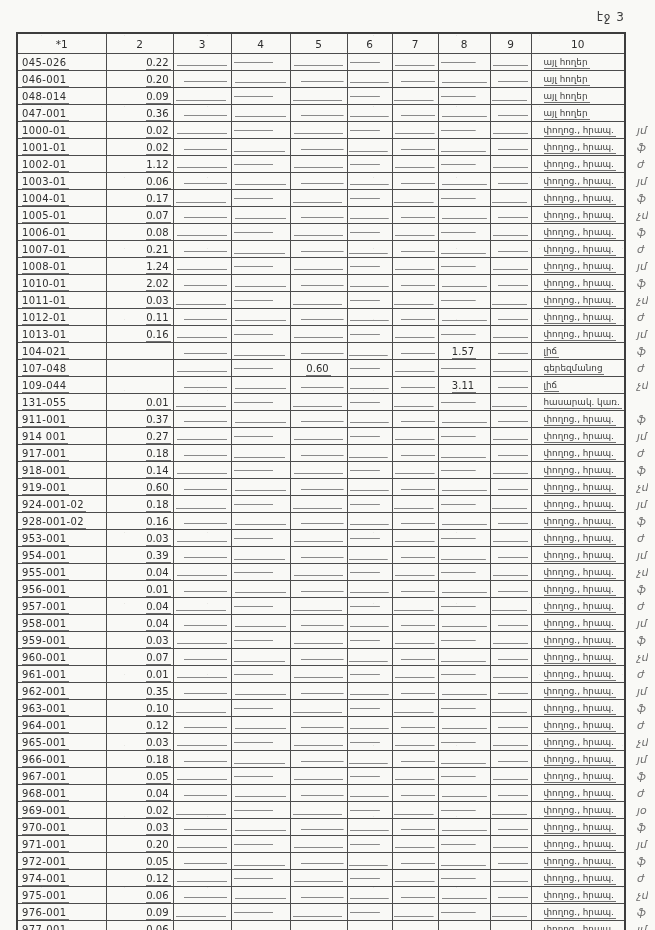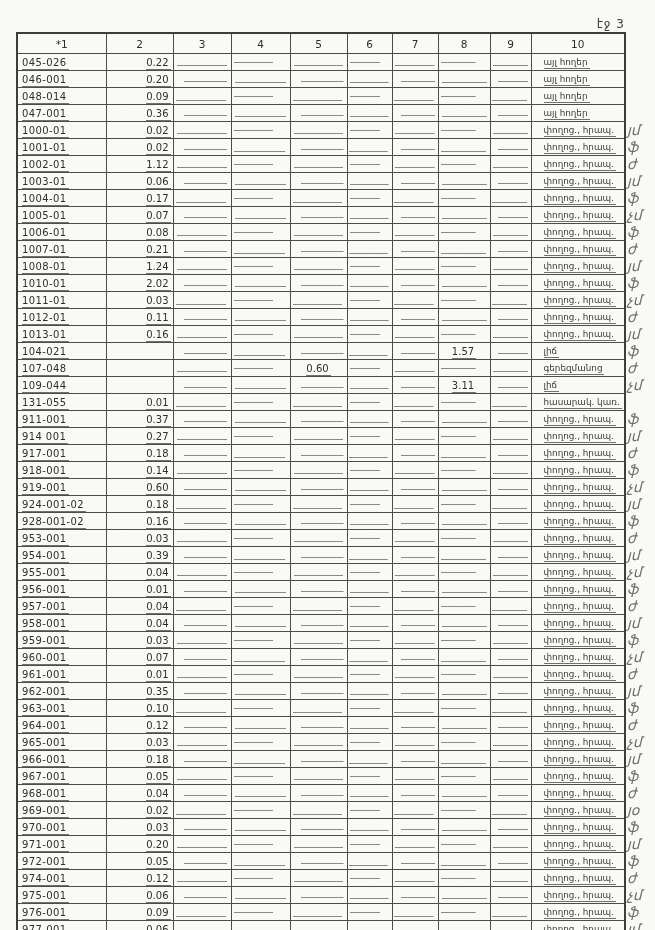--- a/index.html
+++ b/index.html
@@ -7,21 +7,21 @@
     width:655px;height:930px;
     background:#f9f9f6;
     background-image:radial-gradient(#e8e8e4 0.6px, transparent 0.6px);
     background-size:83px 71px;
     font-family:"DejaVu Sans", sans-serif;
     color:#333;
     overflow:hidden;
     position:relative;
   }
   .page-label{
-    position:absolute;top:17px;right:30px;
+    position:absolute;top:10px;right:30px;
     font-size:12px;color:#3c3c3c;letter-spacing:1px;
   }
   table.doc{
     position:absolute;left:16px;top:32px;
     width:632px;height:896px;
     border-collapse:collapse;table-layout:fixed;
   }
   table.doc th, table.doc td{
     border:1px solid #4c4c4c;
     padding:0 2px;
@@ -37,21 +37,21 @@
   table.doc td.c1{font-size:10px;letter-spacing:.4px;padding-left:4px;border-left:2px solid #3d3d3d;margin-left:7px;}
   table.doc th:first-child{border-left:2px solid #3d3d3d;}
   table.doc td.c2{font-size:10px;text-align:right;}
   table.doc td.num{font-size:10px;text-align:center;}
   table.doc td.c10{font-size:8.8px;padding-left:12px;border-right:2px solid #3d3d3d;color:#3a3a3a;}
   table.doc th.h10{border-right:2px solid #3d3d3d;margin-top:44px;}
   table.doc tbody tr:last-child td{border-bottom:2px solid #3d3d3d;}
   
   table.doc td.mark, table.doc th.markh{
     border:none !important;background:transparent;
-    font-size:14px;color:#6e6e6e;padding-left:1px;font-style:italic;font-family:Liberation Serif, serif;
+    font-size:11px;color:#6e6e6e;padding-left:11px;font-style:italic;
   }
   
   .u{border-bottom:1px solid #707070;padding:0 2px 1px 0;}
   .u:empty{border-bottom:none;}
   
   td.empty{
     background-image:linear-gradient(#8a8a8a,#8a8a8a);
     background-repeat:no-repeat;
     background-size:88% 1px;
     background-position:50% 74%;

